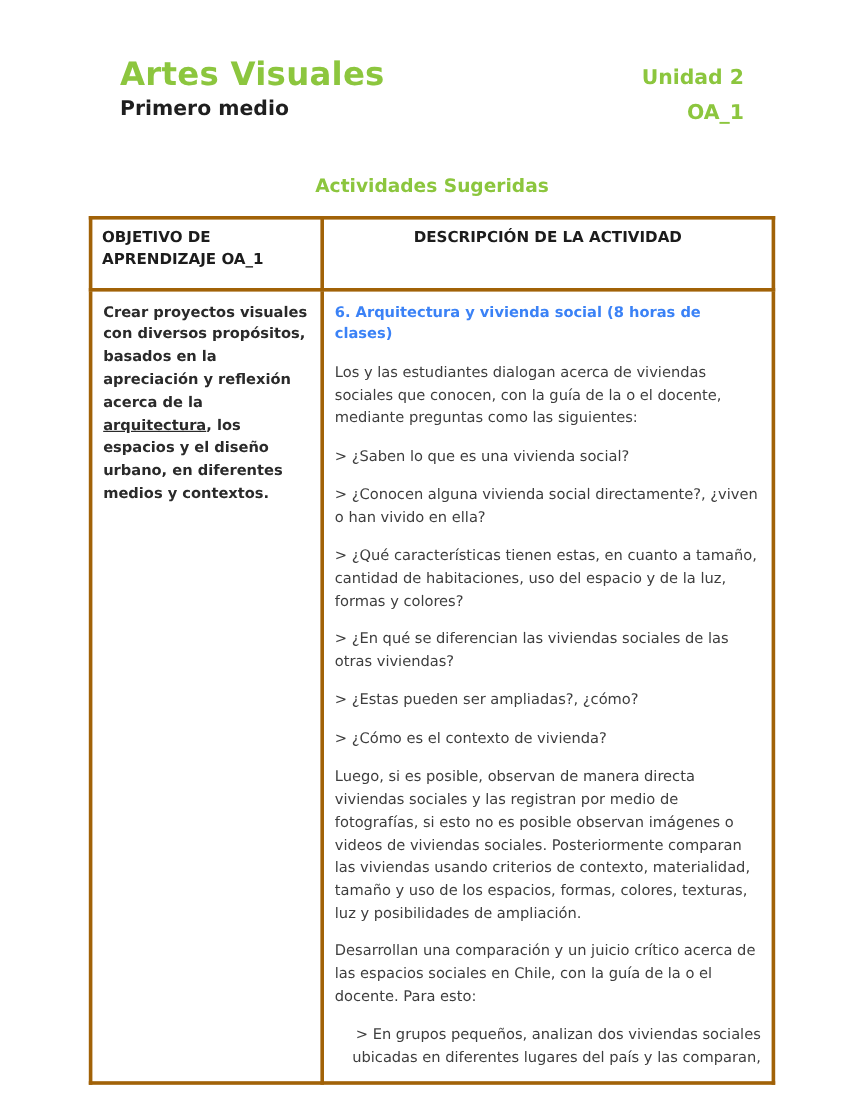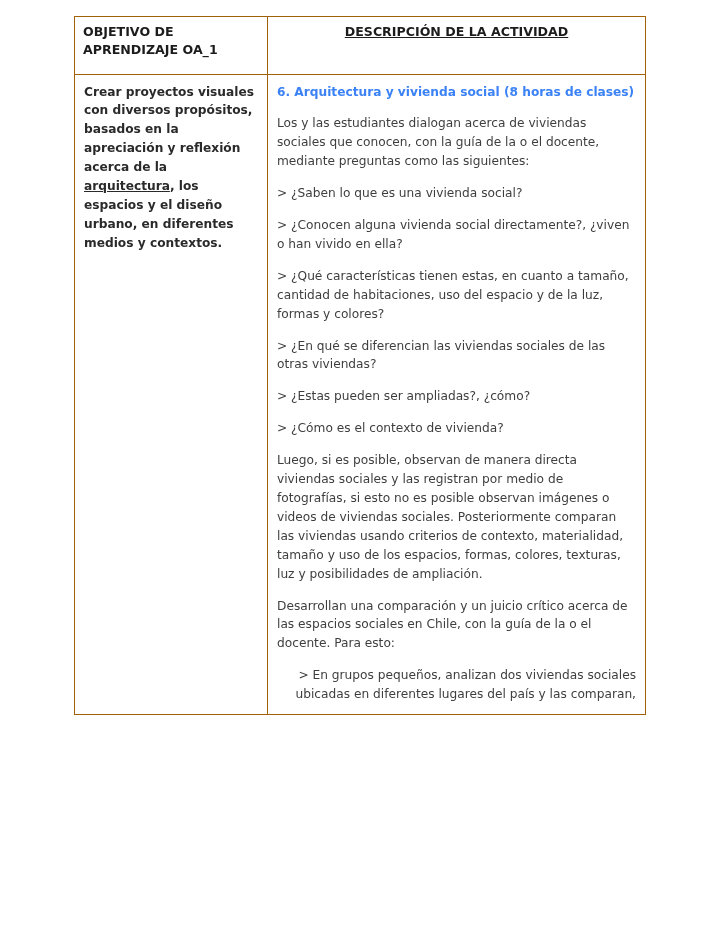--- a/index.html
+++ b/index.html
@@ -58,33 +58,33 @@
 
   table.activities-table {
     width: 572px;
     margin: 16px auto 0 auto;
     border-collapse: collapse;
     table-layout: fixed;
     font-size: 12.2px;
   }
   .activities-table th,
   .activities-table td {
-    border: 1px solid #a16207;
+    border: 3px solid #a16207;
     vertical-align: top;
     text-align: left;
   }
   .activities-table th {
     padding: 6px 8px 14px 8px;
     font-size: 12.6px;
     font-weight: bold;
     color: #1c1c1c;
     line-height: 1.45;
   }
   th.col1 { width: 193px; }
-  th.col2 { text-align: center; text-decoration: underline; }
+  th.col2 { text-align: center; }
   .activities-table td {
     padding: 8px 9px;
     line-height: 1.55;
   }
   td.objective-cell {
     width: 193px;
     font-weight: bold;
     color: #2a2a2a;
     margin-left: 48px;
   }
@@ -92,21 +92,32 @@
   .activity-cell p { margin: 0 0 13px 0; }
   .activity-cell p:last-child { margin-bottom: 2px; text-align: right; }
   .activity-heading { font-weight: bold; color: #3b82f6; }
   .underline { text-decoration: underline; }
 </style>
 </head>
 <body>
 
 <div class="page">
 
+  <div class="header">
+    <div class="header-left">
+      <div class="doc-title">Artes Visuales</div>
+      <div class="doc-subtitle">Primero medio</div>
+    </div>
+    <div class="header-right">
+      <div class="unit-label">Unidad 2</div>
+      <div class="oa-label">OA_1</div>
+    </div>
+  </div>
 
+  <div class="section-title">Actividades Sugeridas</div>
 
   <table class="activities-table">
     <thead>
       <tr>
         <th class="col1">OBJETIVO DE APRENDIZAJE OA_1</th>
         <th class="col2">DESCRIPCIÓN DE LA ACTIVIDAD</th>
       </tr>
     </thead>
     <tbody>
       <tr>

